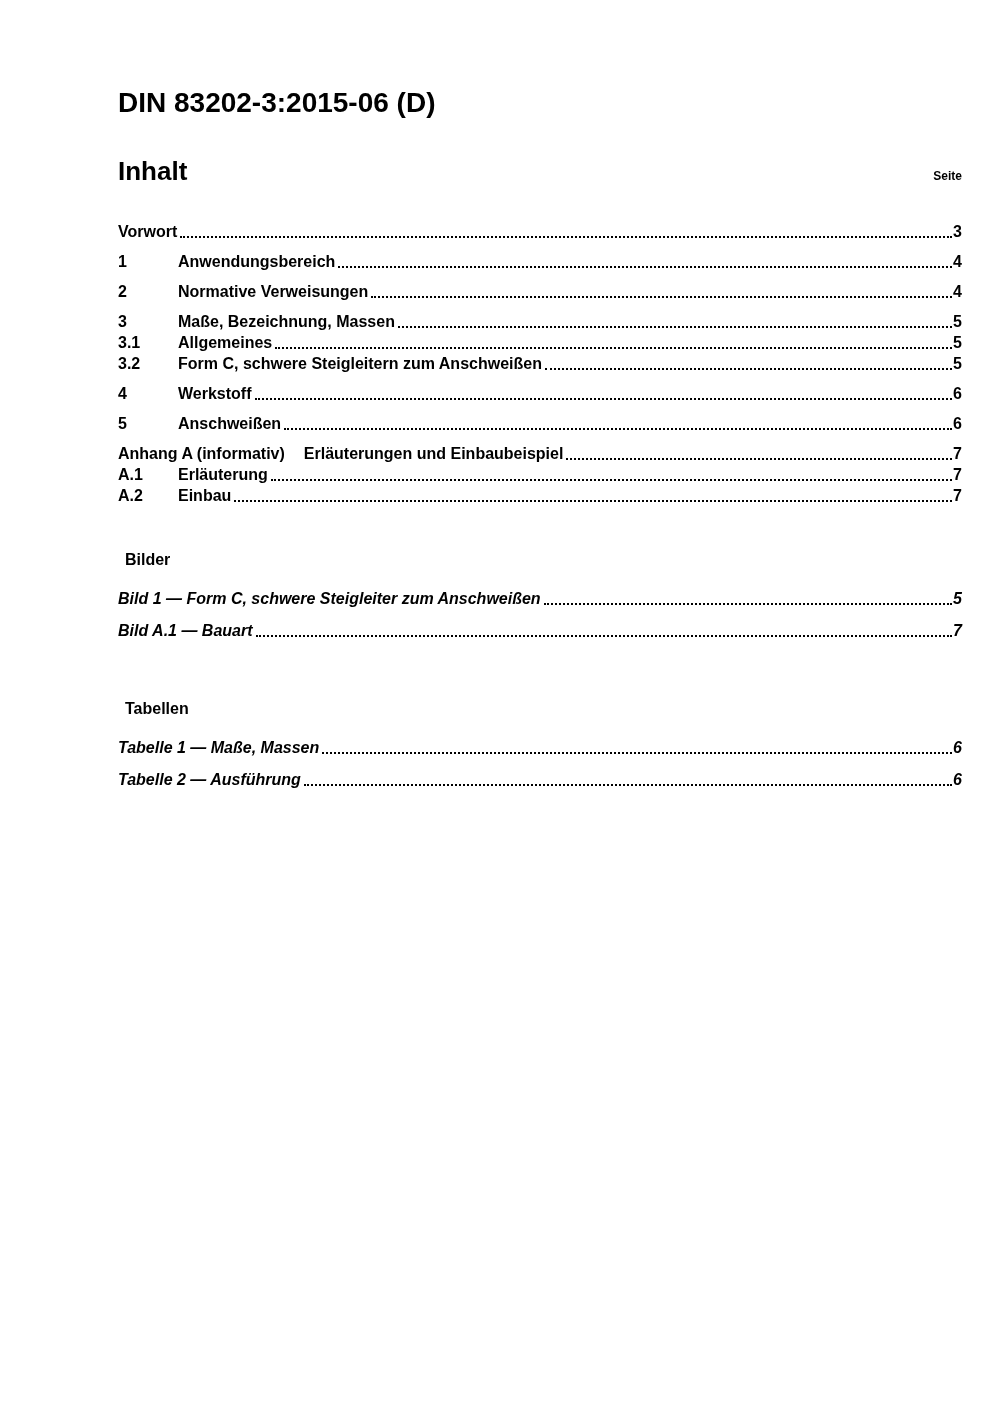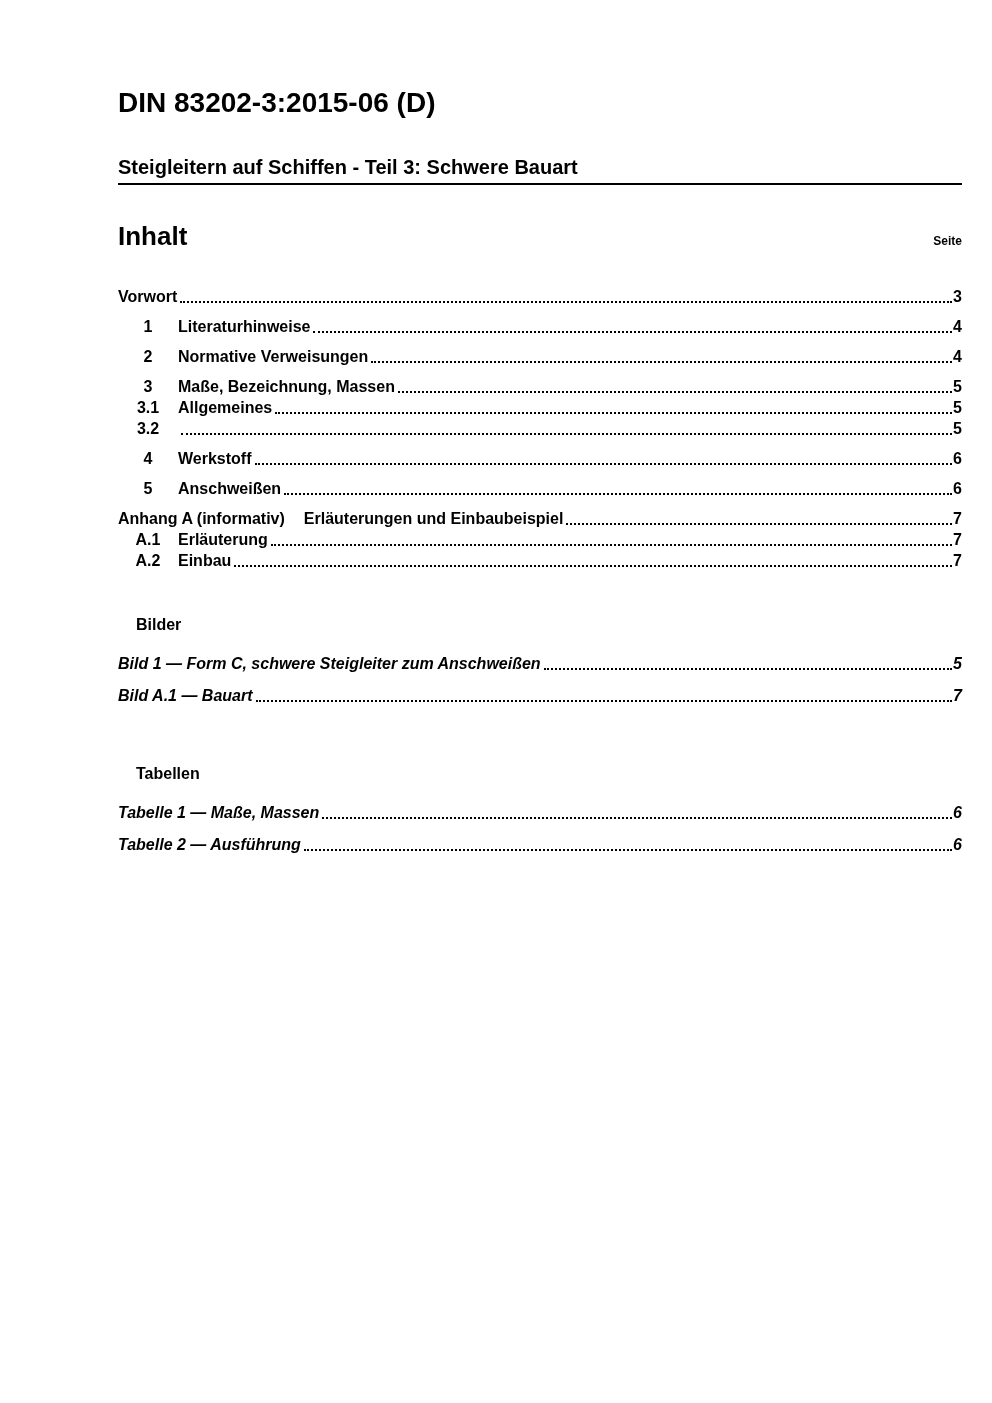--- a/index.html
+++ b/index.html
@@ -38,42 +38,42 @@
   .toc-header {
     display: flex;
     justify-content: space-between;
     align-items: baseline;
     margin-top: 36px;
     line-height: 30px;
   }
   .toc-heading { font-size: 26px; font-weight: bold; }
   .seite-label { font-size: 12px; font-weight: bold; }
   .toc-list { margin-top: 30px; }
-  .toc-group { margin-bottom: 9px; text-align: center; }
+  .toc-group { margin-bottom: 9px; }
   .toc-row {
     display: flex;
     align-items: baseline;
     font-size: 16px;
     font-weight: bold;
     line-height: 21px;
     white-space: nowrap;
   }
   .toc-row .num { flex: 0 0 auto; min-width: 60px; }
   .toc-row .num.long { margin-right: 19px; }
   .toc-row .lbl { flex: 0 0 auto; }
   .leader {
     flex: 1 1 auto;
     min-width: 14px;
     border-bottom: 2px dotted #000000;
     align-self: flex-end;
     margin: 0 1px 4px 3px;
   }
   .toc-row .pg { flex: 0 0 auto; }
   .section-heading {
-    margin: 18px;
+    margin: 7px;
     font-size: 16px;
     font-weight: bold;
     line-height: 20px;
   }
   .figures-heading { margin-top: 44px; }
   .tables-heading { margin-top: 58px; }
   .entry-list { margin-top: 18px; }
   .entry-list .toc-row { margin-bottom: 11px; font-style: italic; }
   .footer-page-number {
     position: absolute;
@@ -86,39 +86,38 @@
   }
 </style>
 </head>
 <body>
 
 <div class="page">
   <div class="content">
 
     <h1 class="doc-title">DIN 83202-3:2015-06 (D)</h1>
 
-    <h2 class="doc-subtitle">Steigleitern auf Schiffen - Teil 3: Schwere Bauart</h2>
 
     <div class="toc-header">
       <span class="toc-heading">Inhalt</span>
       <span class="seite-label">Seite</span>
     </div>
 
     <div class="toc-list" id="toc-list">
         <div class="toc-group">
           <div class="toc-row">
             <span class="lbl">Vorwort</span>
             <span class="leader"></span>
             <span class="pg">3</span>
           </div>
         </div>
         <div class="toc-group">
           <div class="toc-row">
             <span class="num">1</span>
-            <span class="lbl">Literaturhinweise</span>
+            <span class="lbl">Anwendungsbereich</span>
             <span class="leader"></span>
             <span class="pg">4</span>
           </div>
         </div>
         <div class="toc-group">
           <div class="toc-row">
             <span class="num">2</span>
             <span class="lbl">Normative Verweisungen</span>
             <span class="leader"></span>
             <span class="pg">4</span>
@@ -132,20 +131,21 @@
             <span class="pg">5</span>
           </div>
           <div class="toc-row">
             <span class="num">3.1</span>
             <span class="lbl">Allgemeines</span>
             <span class="leader"></span>
             <span class="pg">5</span>
           </div>
           <div class="toc-row">
             <span class="num">3.2</span>
+            <span class="lbl">Form C, schwere Steigleitern zum Anschweißen</span>
             <span class="leader"></span>
             <span class="pg">5</span>
           </div>
         </div>
         <div class="toc-group">
           <div class="toc-row">
             <span class="num">4</span>
             <span class="lbl">Werkstoff</span>
             <span class="leader"></span>
             <span class="pg">6</span>

